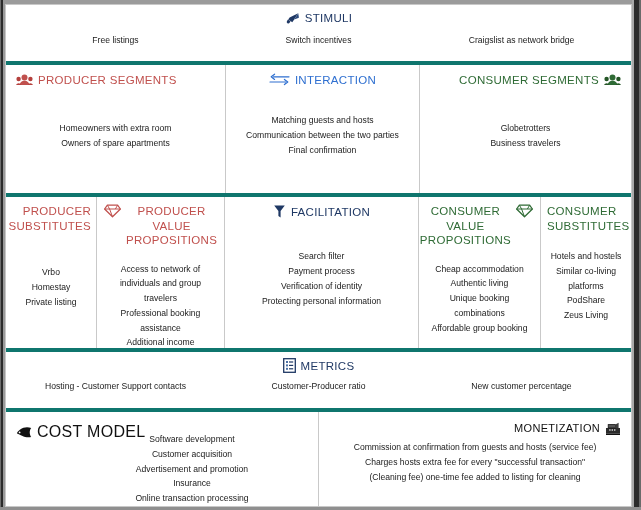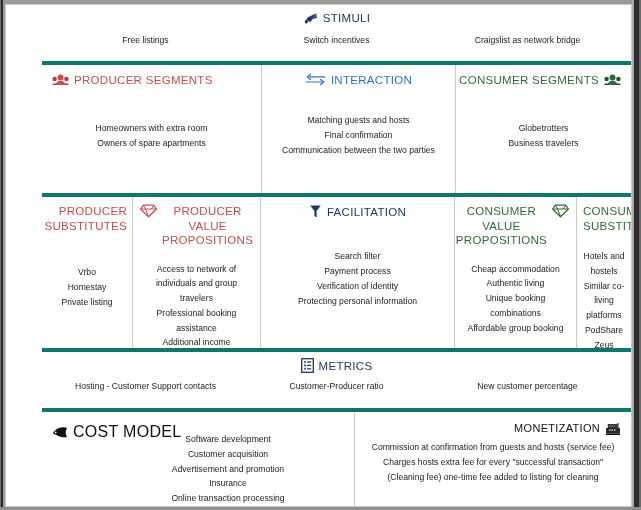--- a/index.html
+++ b/index.html
@@ -54,21 +54,20 @@
     left: 5px;
     top: 4px;
     width: 627px;
     height: 503px;
     background: #ffffff;
     box-sizing: border-box;
     border: 1px solid #c8c8c8;
     overflow: hidden;
     display: flex;
     flex-direction: column;
-    padding-left: 36px;
   }
 
   .row {
     display: flex;
     box-sizing: border-box;
     position: relative;
   }
   .row + .row { border-top: 4px solid #0f766e; }
 
   .row-stimuli      { height: 58px; }
@@ -200,22 +199,22 @@
           <span class="icon">
             <svg width="21" height="13" viewBox="0 0 21 13">
               <path d="M20 3.8 H4.5 M5.6 1.2 L2.2 3.8 L5.6 6.4" fill="none" stroke="#2e6fd0" stroke-width="1.2" stroke-linecap="round" stroke-linejoin="round"></path>
               <path d="M1 9.0 H16.5 M15.4 6.4 L18.8 9.0 L15.4 11.6" fill="none" stroke="#2e6fd0" stroke-width="1.2" stroke-linecap="round" stroke-linejoin="round"></path>
             </svg>
           </span>
           <span>INTERACTION</span>
         </div>
         <div class="items" style="margin-top:26px;">
           <div>Matching guests and hosts</div>
+          <div>Communication between the two parties</div>
           <div>Final confirmation</div>
-          <div>Communication between the two parties</div>
         </div>
       </div>
 
       <div class="cell" style="flex:1; padding:8px 10px 0;">
         <div class="hdr hdr-right hdr-green">
           <span>CONSUMER SEGMENTS</span>
           <span class="icon">
             <svg width="17" height="13" viewBox="0 0 17 13">
               <circle cx="8.5" cy="4.6" r="3.0" fill="#2f6b35"></circle>
               <path d="M3.6 12 a4.9 4.3 0 0 1 9.8 0 Z" fill="#2f6b35"></path>

